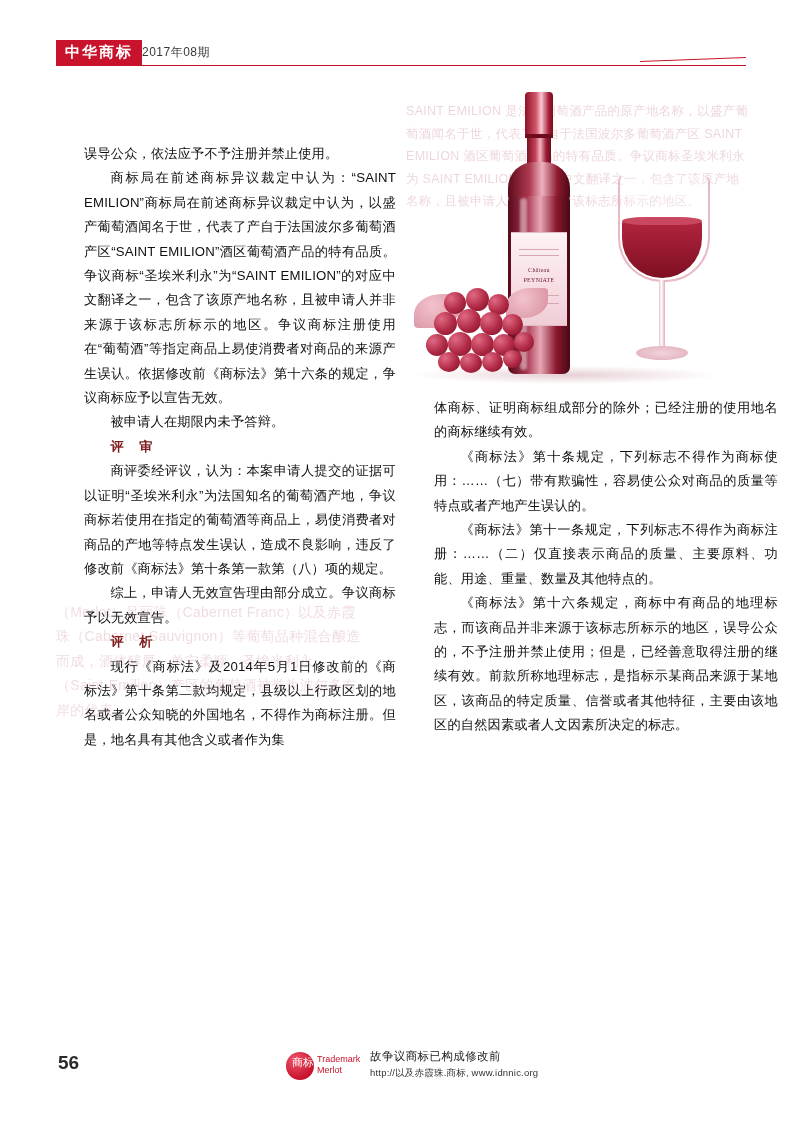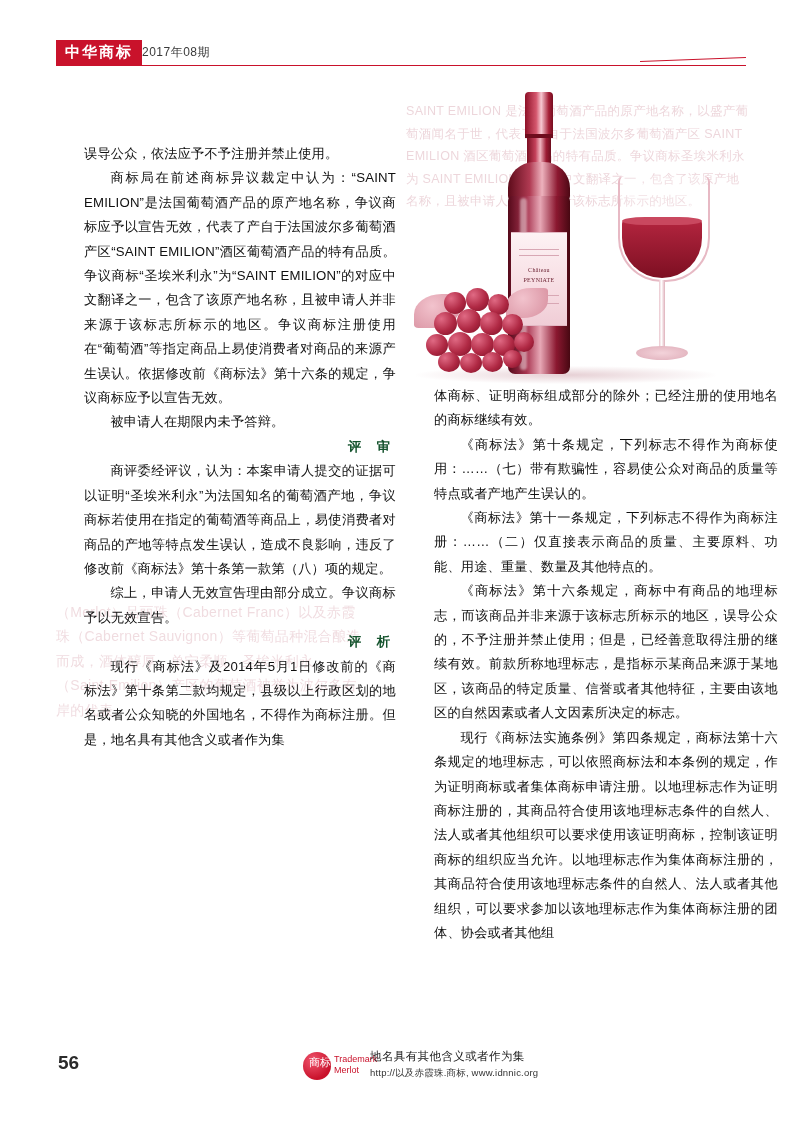--- a/index.html
+++ b/index.html
@@ -85,36 +85,36 @@
     font-family:"Liberation Sans","DejaVu Sans",sans-serif;
     font-size:13.2px;
     line-height:24.4px;
     color:#101010;
     letter-spacing:0.2px;
     text-align:justify;
     z-index:2;
     margin-left:28px;
   }
   .col-left{left:56px;top:142px;width:312px;}
-  .col-right{left:406px;top:384px;width:344px;}
+  .col-right{left:406px;top:396px;width:344px;}
   .col p{margin:0;text-indent:2em;}
   .col p.noind{text-indent:0;}
   .sec-head{
-    text-align:right;color:#14532d;font-weight:bold;
+    text-align:left;color:#7f1d1d;font-weight:bold;
     letter-spacing:6px;margin:2px 0 0 0;text-indent:0;
     font-size:13.2px;
   }
 
   
   .pagenum{
     position:absolute;left:58px;top:1052px;
     font-family:"Liberation Sans","DejaVu Sans",sans-serif;
     font-size:19px;font-weight:bold;color:#2b2b2b;
   }
-  .footer-logo{position:absolute;left:303px;top:1050px;width:58px;height:34px;}
+  .footer-logo{position:absolute;left:286px;top:1050px;width:58px;height:34px;}
   .fl-circle{position:absolute;left:0;top:2px;width:28px;height:28px;border-radius:50%;background:radial-gradient(circle at 35% 30%,#f0556e,#c9122b 70%);}
   .fl-circle span{position:absolute;left:6px;top:6px;color:#fff;font-size:11px;font-family:"Liberation Serif",serif;line-height:9px;}
   .fl-txt{position:absolute;left:31px;top:4px;color:#c9122b;font-size:9px;font-family:"Liberation Sans",sans-serif;font-weight:normal;line-height:11px;}
   .footer-text{
     position:absolute;left:370px;top:1049px;
     font-family:"Liberation Sans","DejaVu Sans",sans-serif;
     color:#1a1a1a;
   }
   .footer-text .ft1{font-size:11.5px;letter-spacing:0.4px;}
   .footer-text .ft2{font-size:9.5px;color:#333;margin-top:3px;letter-spacing:0.2px;}
@@ -180,47 +180,46 @@
         <div class="grape" style="left:24px;top:68px;width:22px;height:20px;"></div>
         <div class="grape" style="left:46px;top:69px;width:22px;height:20px;"></div>
         <div class="grape" style="left:68px;top:68px;width:21px;height:20px;"></div>
         <div class="grape" style="left:89px;top:66px;width:19px;height:18px;"></div>
       </div>
     </div>
   </div>
 
   <div class="col col-left">
     <p class="noind">误导公众，依法应予不予注册并禁止使用。</p>
-    <p>商标局在前述商标异议裁定中认为：“SAINT EMILION”是法国葡萄酒产品的原产地名称，争议商标应予以宣告无效，代表了产自于法国波尔多葡萄酒产区“SAINT EMILION”酒区葡萄酒产品的特有品质。争议商标“圣埃米利永”为“SAINT EMILION”的对应中文翻译之一，包含了该原产地名称，且被申请人并非来源于该标志所标示的地区。争议商标注册使用在“葡萄酒”等指定商品上易使消费者对商品的来源产生误认。依据修改前《商标法》第十六条的规定，争议商标应予以宣告无效。</p>
+    <p>商标局在前述商标异议裁定中认为：“SAINT EMILION”商标局在前述商标异议裁定中认为，以盛产葡萄酒闻名于世，代表了产自于法国波尔多葡萄酒产区“SAINT EMILION”酒区葡萄酒产品的特有品质。争议商标“圣埃米利永”为“SAINT EMILION”的对应中文翻译之一，包含了该原产地名称，且被申请人并非来源于该标志所标示的地区。争议商标注册使用在“葡萄酒”等指定商品上易使消费者对商品的来源产生误认。依据修改前《商标法》第十六条的规定，争议商标应予以宣告无效。</p>
     <p>被申请人在期限内未予答辩。</p>
     <p class="sec-head">评 审</p>
     <p>商评委经评议，认为：本案申请人提交的证据可以证明“圣埃米利永”为法国知名的葡萄酒产地，争议商标若使用在指定的葡萄酒等商品上，易使消费者对商品的产地等特点发生误认，造成不良影响，违反了修改前《商标法》第十条第一款第（八）项的规定。</p>
     <p>综上，申请人无效宣告理由部分成立。争议商标予以无效宣告。</p>
     <p class="sec-head">评 析</p>
     <p>现行《商标法》及2014年5月1日修改前的《商标法》第十条第二款均规定，县级以上行政区划的地名或者公众知晓的外国地名，不得作为商标注册。但是，地名具有其他含义或者作为集</p>
   </div>
 
   <div class="col col-right">
     <p class="noind">体商标、证明商标组成部分的除外；已经注册的使用地名的商标继续有效。</p>
     <p>《商标法》第十条规定，下列标志不得作为商标使用：……（七）带有欺骗性，容易使公众对商品的质量等特点或者产地产生误认的。</p>
     <p>《商标法》第十一条规定，下列标志不得作为商标注册：……（二）仅直接表示商品的质量、主要原料、功能、用途、重量、数量及其他特点的。</p>
     <p>《商标法》第十六条规定，商标中有商品的地理标志，而该商品并非来源于该标志所标示的地区，误导公众的，不予注册并禁止使用；但是，已经善意取得注册的继续有效。前款所称地理标志，是指标示某商品来源于某地区，该商品的特定质量、信誉或者其他特征，主要由该地区的自然因素或者人文因素所决定的标志。</p>
-    <p>现行《商标法实施条例》第四条规定，商标法第十六条规定的地理标志，可以依照商标法和本条例的规定，作为证明商标或者集体商标申请注册。以地理标志作为证明商标注册的，其商品符合使用该地理标志条件的自然人、法人或者其他组织可以要求使用该证明商标，控制该证明商标的组织应当允许。以地理标志作为集体商标注册的，其商品符合使用该地理标志条件的自然人、法人或者其他组织，可以要求参加以该地理标志作为集体商标注册的团体、协会或者其他组</p>
   </div>
 
   <div class="pagenum">56</div>
 
   <div class="footer-logo">
     <div class="fl-circle">
         <span>商标</span>
       </div>
     <div class="fl-txt">
       <div>Trademark</div>
       <div>Merlot</div>
     </div>
   </div>
 
   <div class="footer-text">
-    <div class="ft1">地名具有其他含义或者作为集</div>
+    <div class="ft1">故争议商标已构成修改前</div>
     <div class="ft2">http://以及赤霞珠.商标, www.idnnic.org</div>
   </div>
 
 </div>
 
 </body></html>

